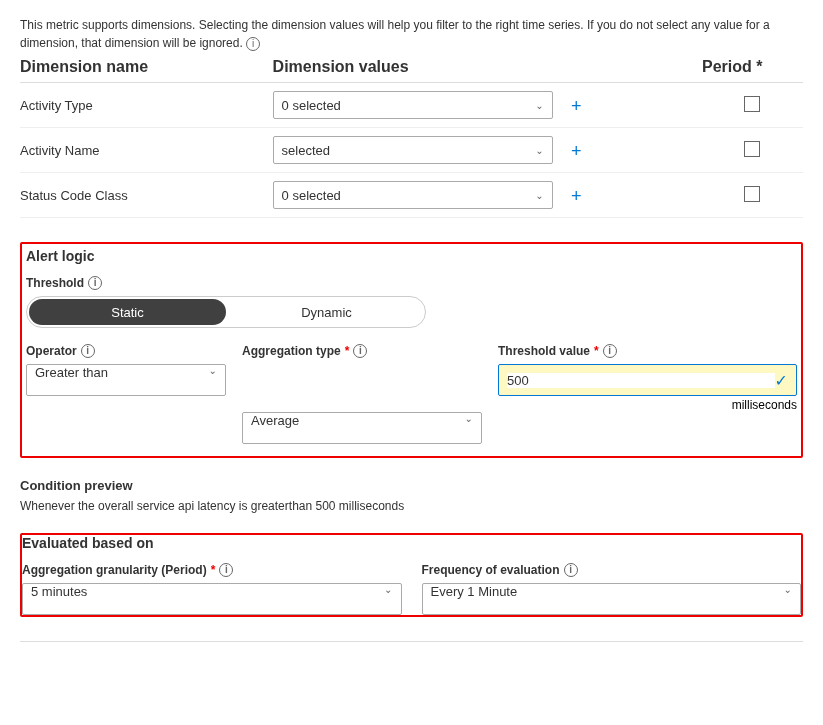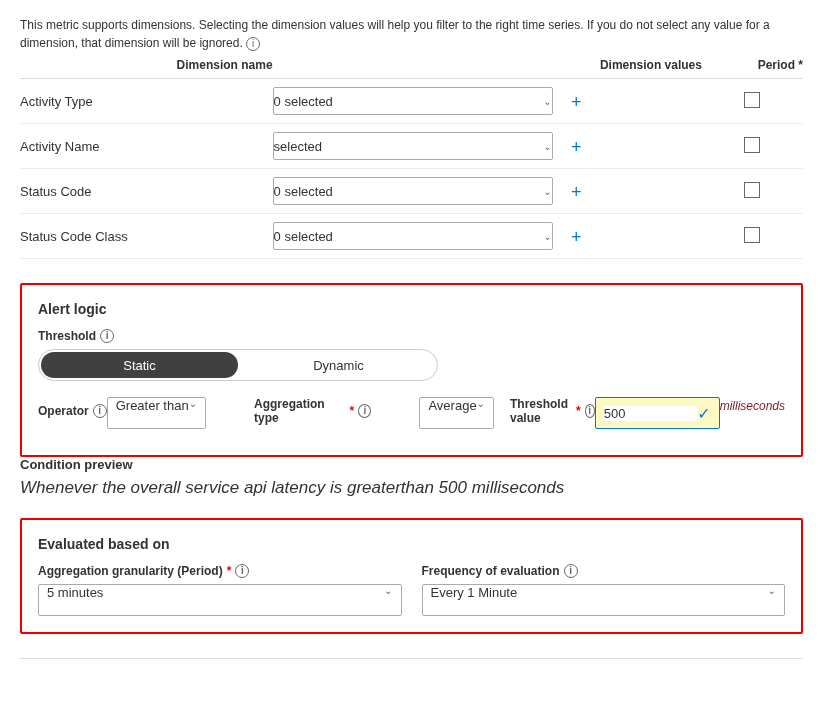--- a/index.html
+++ b/index.html
@@ -34,25 +34,25 @@
     }
 
     .dimensions-table {
       width: 100%;
       border-collapse: collapse;
       margin-bottom: 24px;
     }
 
     .dimensions-table th {
       font-weight: 600;
-      font-size: 12px;
+      font-size: 16px;
       color: #333;
       padding: 6px 0;
       border-bottom: 1px solid #ddd;
-      text-align: right;
+      text-align: left;
       margin-left: 14px;
     }
 
     .dimensions-table td {
       padding: 8px 0;
       border-bottom: 1px solid #eee;
       vertical-align: middle;
       margin-top: 20px;
     }
 
@@ -61,21 +61,21 @@
     .dim-select-col { width: 80px; text-align: center; }
 
     .dropdown-select {
       display: inline-flex;
       align-items: center;
       justify-content: space-between;
       width: 280px;
       height: 28px;
       border: 1px solid #aaa;
       border-radius: 2px;
-      padding: 0 0;
+      padding: 0 8px;
       background: #fff;
       cursor: pointer;
       font-size: 13px;
       color: #333;
     }
 
     .dropdown-chevron {
       font-size: 10px;
       color: #666;
     }
@@ -96,21 +96,22 @@
     .checkbox {
       width: 16px;
       height: 16px;
       border: 1px solid #666;
       display: inline-block;
     }
 
     .section-box {
       border: 2px solid #e00;
       border-radius: 2px;
-      padding: 16px;
+      padding: 4px;
+      margin-bottom: 20px;
     }
 
     .section-title {
       font-weight: 600;
       font-size: 14px;
       margin-bottom: 12px;
       color: #333;
     }
 
     .field-label {
@@ -159,21 +160,21 @@
     }
 
     .form-row {
       display: flex;
       gap: 16px;
       margin-bottom: 8px;
     }
 
     .form-group {
       display: flex;
-      flex-direction: row;
+      flex-direction: column;
     }
 
     .form-group.operator { width: 200px; }
     .form-group.aggregation { width: 240px; gap: 48px; }
     .form-group.threshold { flex: 1; }
 
     .select-input {
       height: 32px;
       border: 1px solid #aaa;
       border-radius: 2px;
@@ -203,46 +204,43 @@
       color: #333;
     }
 
     .check-icon {
       color: #0078d4;
       font-size: 16px;
     }
 
     .unit-text {
       font-size: 12px;
-      color: #7f1d1d;
+      color: #000000;
       text-align: right;
       margin-top: 2px;
-      font-style: italic;
     }
 
     .condition-preview {
       margin-bottom: 20px;
     }
 
     .condition-preview-title {
       font-weight: 600;
       font-size: 13px;
       margin-bottom: 6px;
     }
 
     .condition-preview-text {
-      font-style: italic;
-      font-size: 17px;
+      font-size: 12px;
       color: #333;
     }
 
     .eval-section {
       border: 2px solid #e00;
       border-radius: 2px;
-      padding: 16px;
       margin-bottom: 24px;
     }
 
     .eval-row {
       display: flex;
       gap: 20px;
     }
 
     .eval-group {
       display: flex;
@@ -293,33 +291,20 @@
           <span>selected</span>
           <span class="dropdown-chevron">⌄</span>
         </div>
         <span class="add-btn">+</span>
       </td>
       <td class="dim-select-col">
         <span class="checkbox"></span>
       </td>
     </tr>
       <tr>
-      <td class="dim-name-col">Status Code</td>
-      <td class="dim-values-col">
-        <div class="dropdown-select">
-          <span>0 selected</span>
-          <span class="dropdown-chevron">⌄</span>
-        </div>
-        <span class="add-btn">+</span>
-      </td>
-      <td class="dim-select-col">
-        <span class="checkbox"></span>
-      </td>
-    </tr>
-      <tr>
       <td class="dim-name-col">Status Code Class</td>
       <td class="dim-values-col">
         <div class="dropdown-select">
           <span>0 selected</span>
           <span class="dropdown-chevron">⌄</span>
         </div>
         <span class="add-btn">+</span>
       </td>
       <td class="dim-select-col">
         <span class="checkbox"></span>

